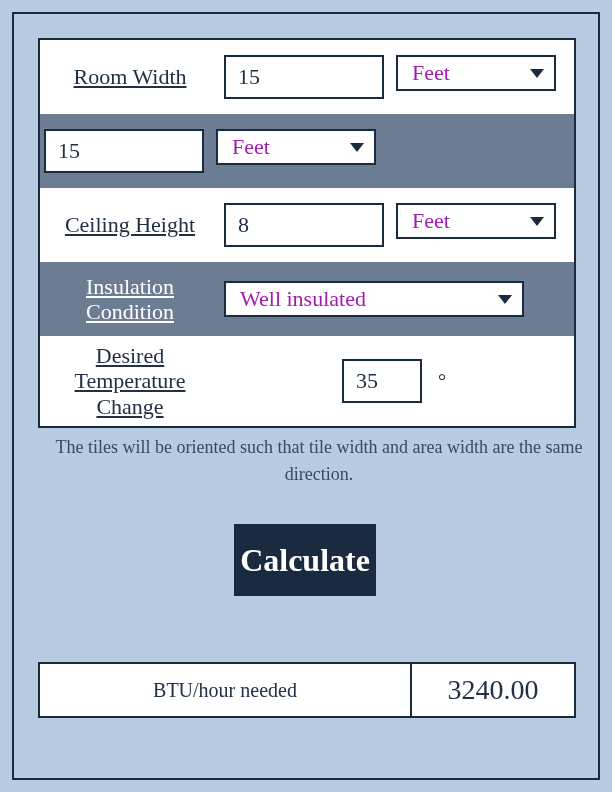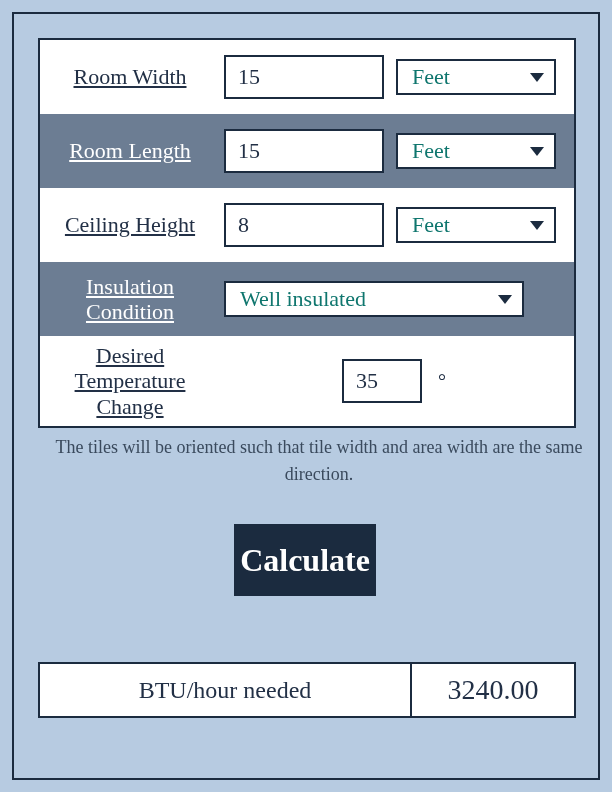--- a/index.html
+++ b/index.html
@@ -41,21 +41,20 @@
     text-align: center;
     font-size: 22px;
     line-height: 1.15;
     color: #223046;
     text-decoration: underline;
   }
   .input-cell {
     flex: 1;
     padding: 8px 8px 8px 4px;
     display: flex;
-    align-items: center;
     gap: 12px;
   }
   .text-input {
     height: 44px;
     border: 2px solid #1b2b3f;
     background: #fff;
     font-family: inherit;
     font-size: 22px;
     padding: 4px 12px;
     color: #223046;
@@ -64,21 +63,21 @@
   .w-val-sm { width: 80px; }
   .select {
     height: 36px;
     border: 2px solid #1b2b3f;
     background: #fff;
     display: flex;
     align-items: center;
     justify-content: space-between;
     padding: 0 10px 0 14px;
     font-size: 22px;
-    color: #0f766e;
+    color: #a21caf;
     cursor: pointer;
   }
   .select .caret {
     width: 0; height: 0;
     border-left: 7px solid transparent;
     border-right: 7px solid transparent;
     border-top: 9px solid #1b2b3f;
     margin-left: 10px;
   }
   .w-unit { width: 160px; }
@@ -123,21 +122,21 @@
     height: 56px;
     border: 2px solid #1b2b3f;
     background: #fff;
     display: flex;
   }
   .result-label {
     flex: 1;
     display: flex;
     align-items: center;
     justify-content: center;
-    font-size: 24px;
+    font-size: 20px;
     color: #223046;
     border-right: 2px solid #1b2b3f;
   }
   .result-value {
     width: 162px;
     display: flex;
     align-items: center;
     justify-content: center;
     font-size: 28px;
     color: #223046;
@@ -156,21 +155,20 @@
       <div class="input-cell">
         <input class="text-input w-val" value="15" style="">
         <div class="select w-unit">
           <span class="sel-text">Feet</span>
           <span class="caret"></span>
         </div>
       </div>
     </div>
 
     <div class="row alt">
-      <div class="label-cell">Room Length</div>
       <div class="input-cell">
         <input class="text-input w-val" value="15" style="">
         <div class="select w-unit">
           <span class="sel-text">Feet</span>
           <span class="caret"></span>
         </div>
       </div>
     </div>
 
     <div class="row">

